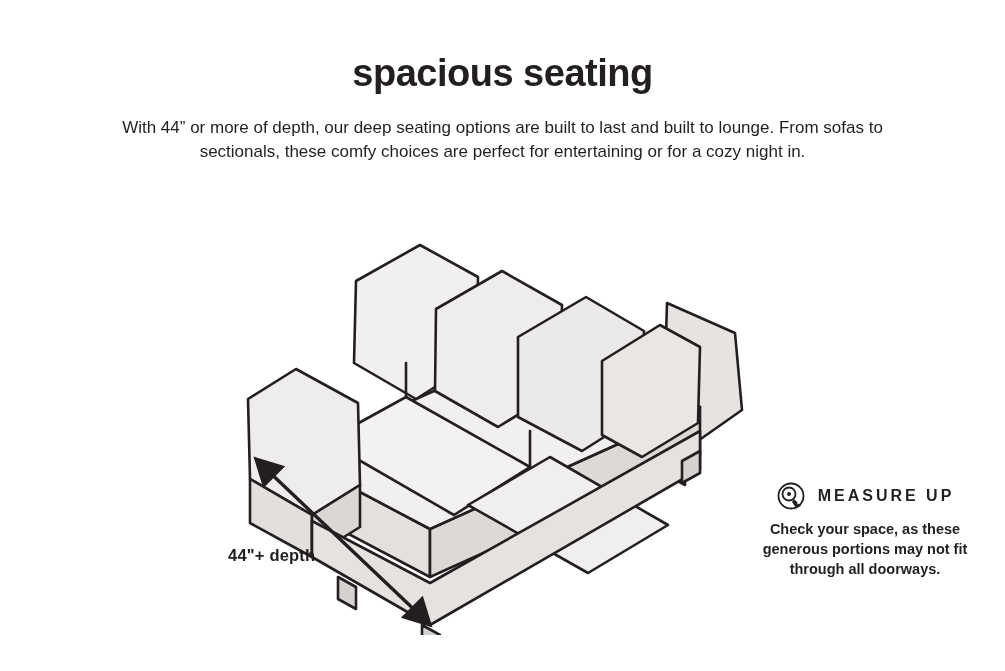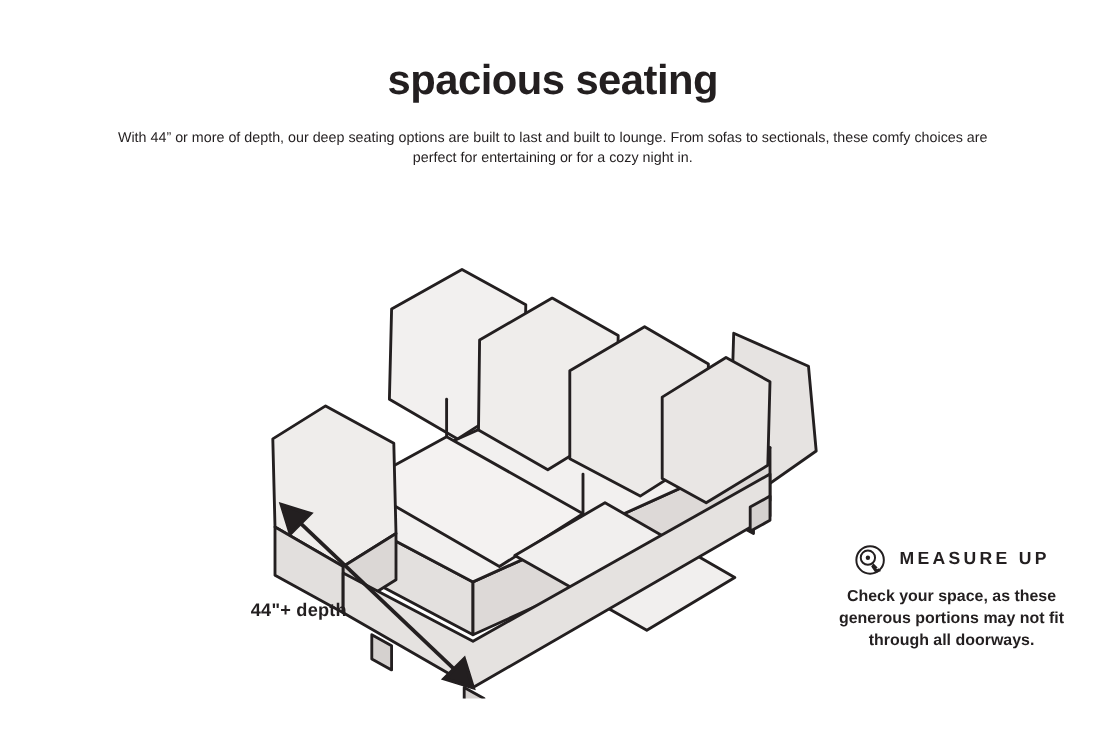--- a/index.html
+++ b/index.html
@@ -30,21 +30,21 @@
     font-weight: bold;
     letter-spacing: -0.5px;
     color: #231f20;
   }
   .subcopy {
     position: absolute;
     top: 116px;
     left: 95px;
     width: 815px;
     text-align: center;
-    font-size: 13px;
+    font-size: 17px;
     line-height: 1.42;
     color: #231f20;
   }
   .illustration {
     position: absolute;
     top: 185px;
     left: 230px;
     width: 560px;
     height: 450px;
   }
@@ -53,21 +53,21 @@
     left: 228px;
     top: 546px;
     font-size: 16.5px;
     font-weight: bold;
     color: #231f20;
     letter-spacing: 0.2px;
   }
   .measure-block {
     position: absolute;
     left: 740px;
-    top: 494px;
+    top: 481px;
     width: 250px;
     text-align: center;
   }
   .measure-head {
     display: flex;
     align-items: center;
     justify-content: center;
     gap: 12px;
     margin-bottom: 8px;
   }

